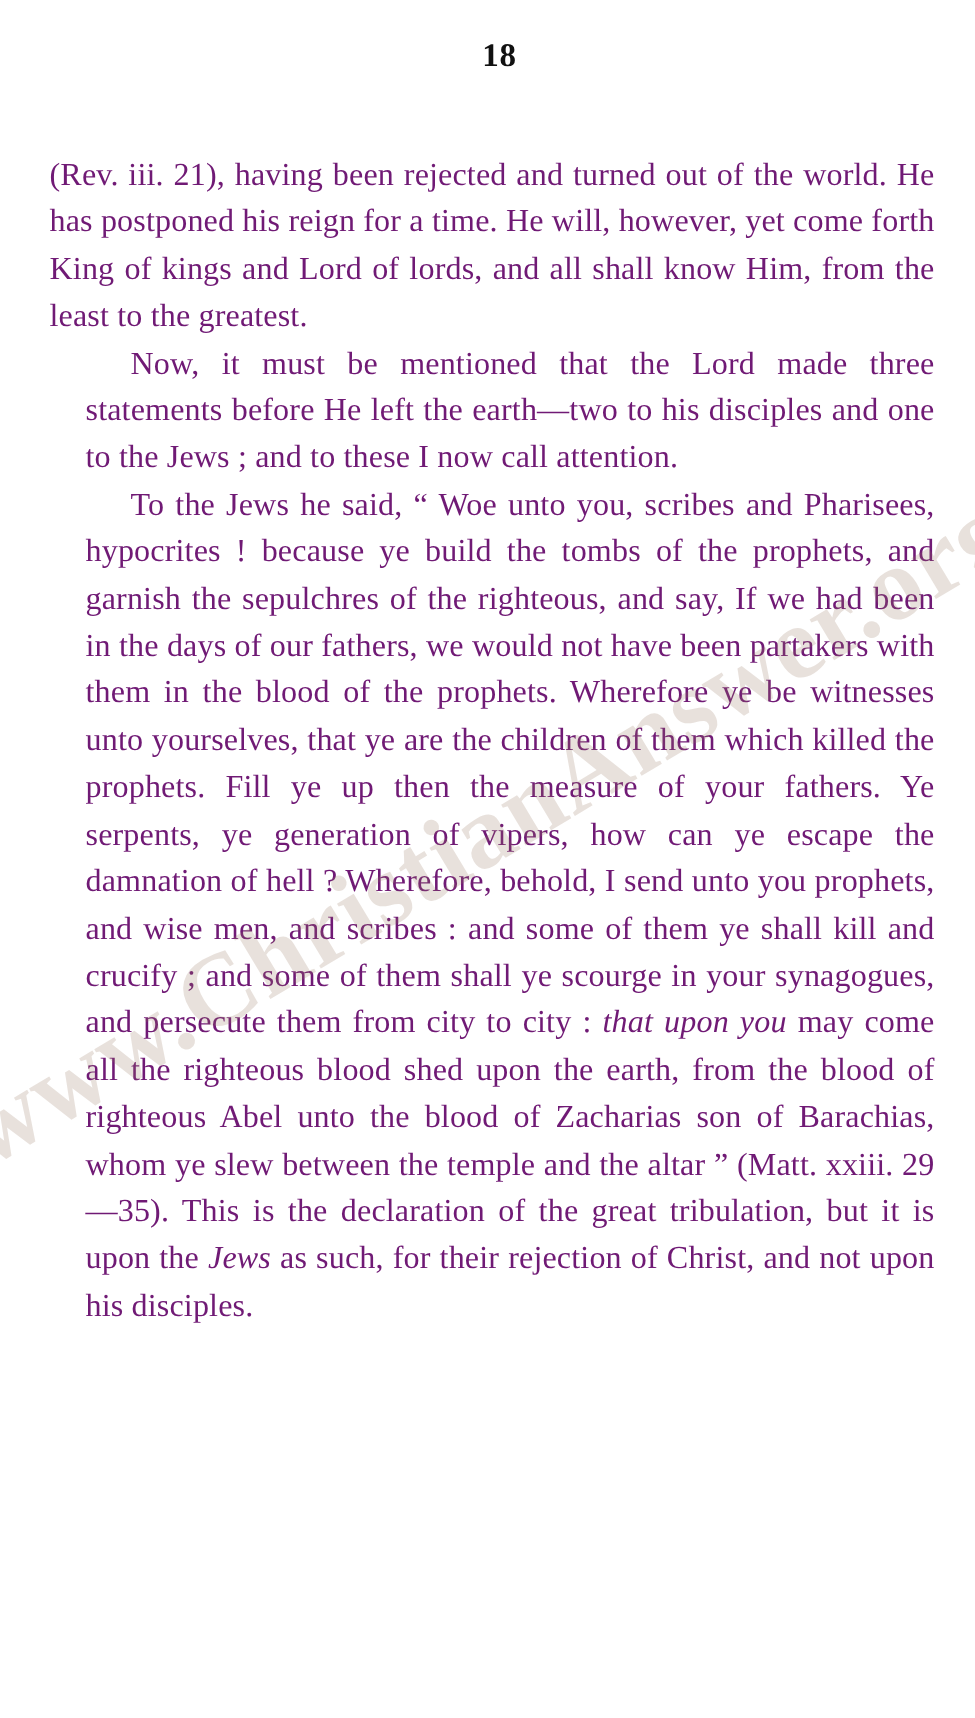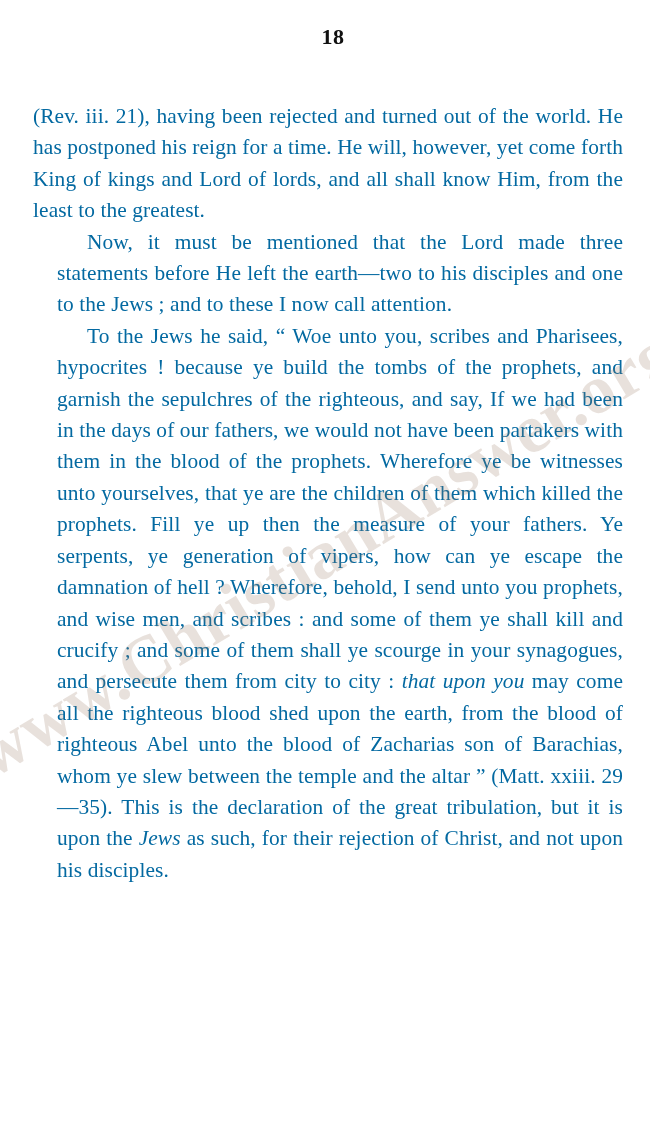--- a/index.html
+++ b/index.html
@@ -34,21 +34,21 @@
   }
   .body-text {
     position: absolute;
     top: 75px;
     left: 33px;
     width: 590px;
     font-size: 21.4px;
     line-height: 31.4px;
     text-align: justify;
     text-justify: inter-word;
-    color: #0369a1;
+    color: #701a75;
     letter-spacing: 0.1px;
   }
   .body-text p {
     margin: 0;
     text-indent: 0;
   }
   .body-text p.indent {
     text-indent: 30px;
     margin-left: 24px;
   }

